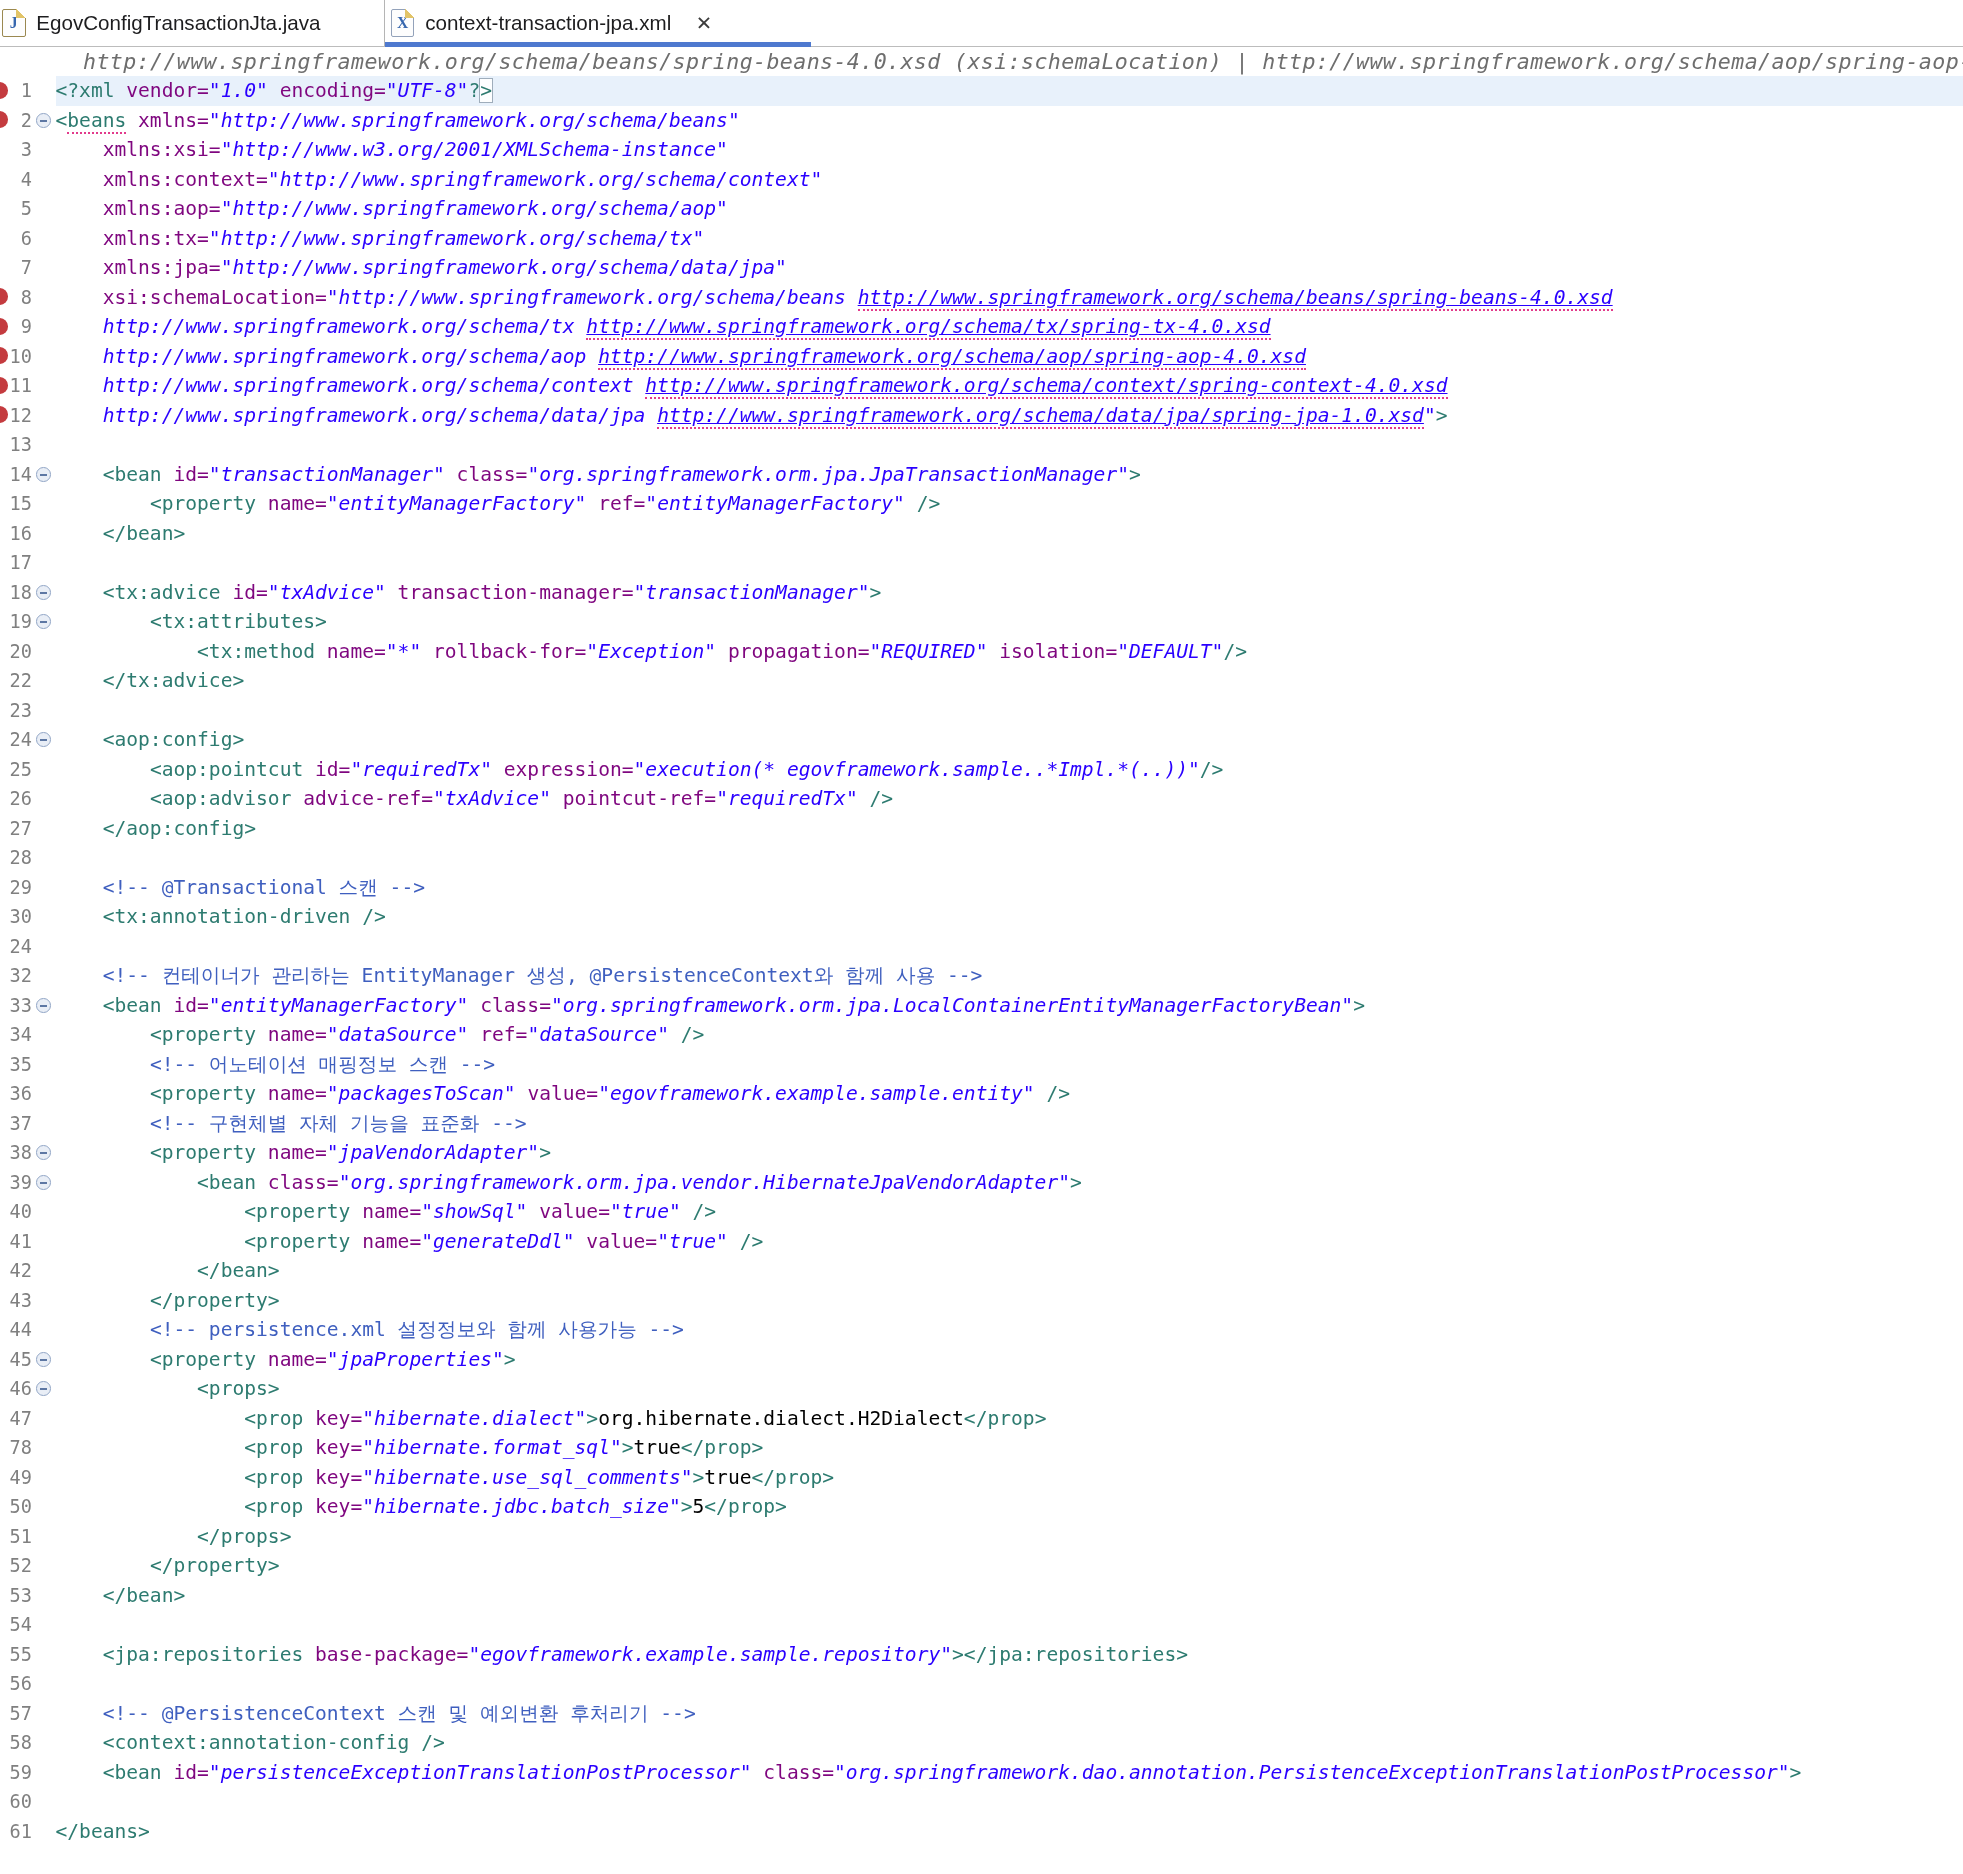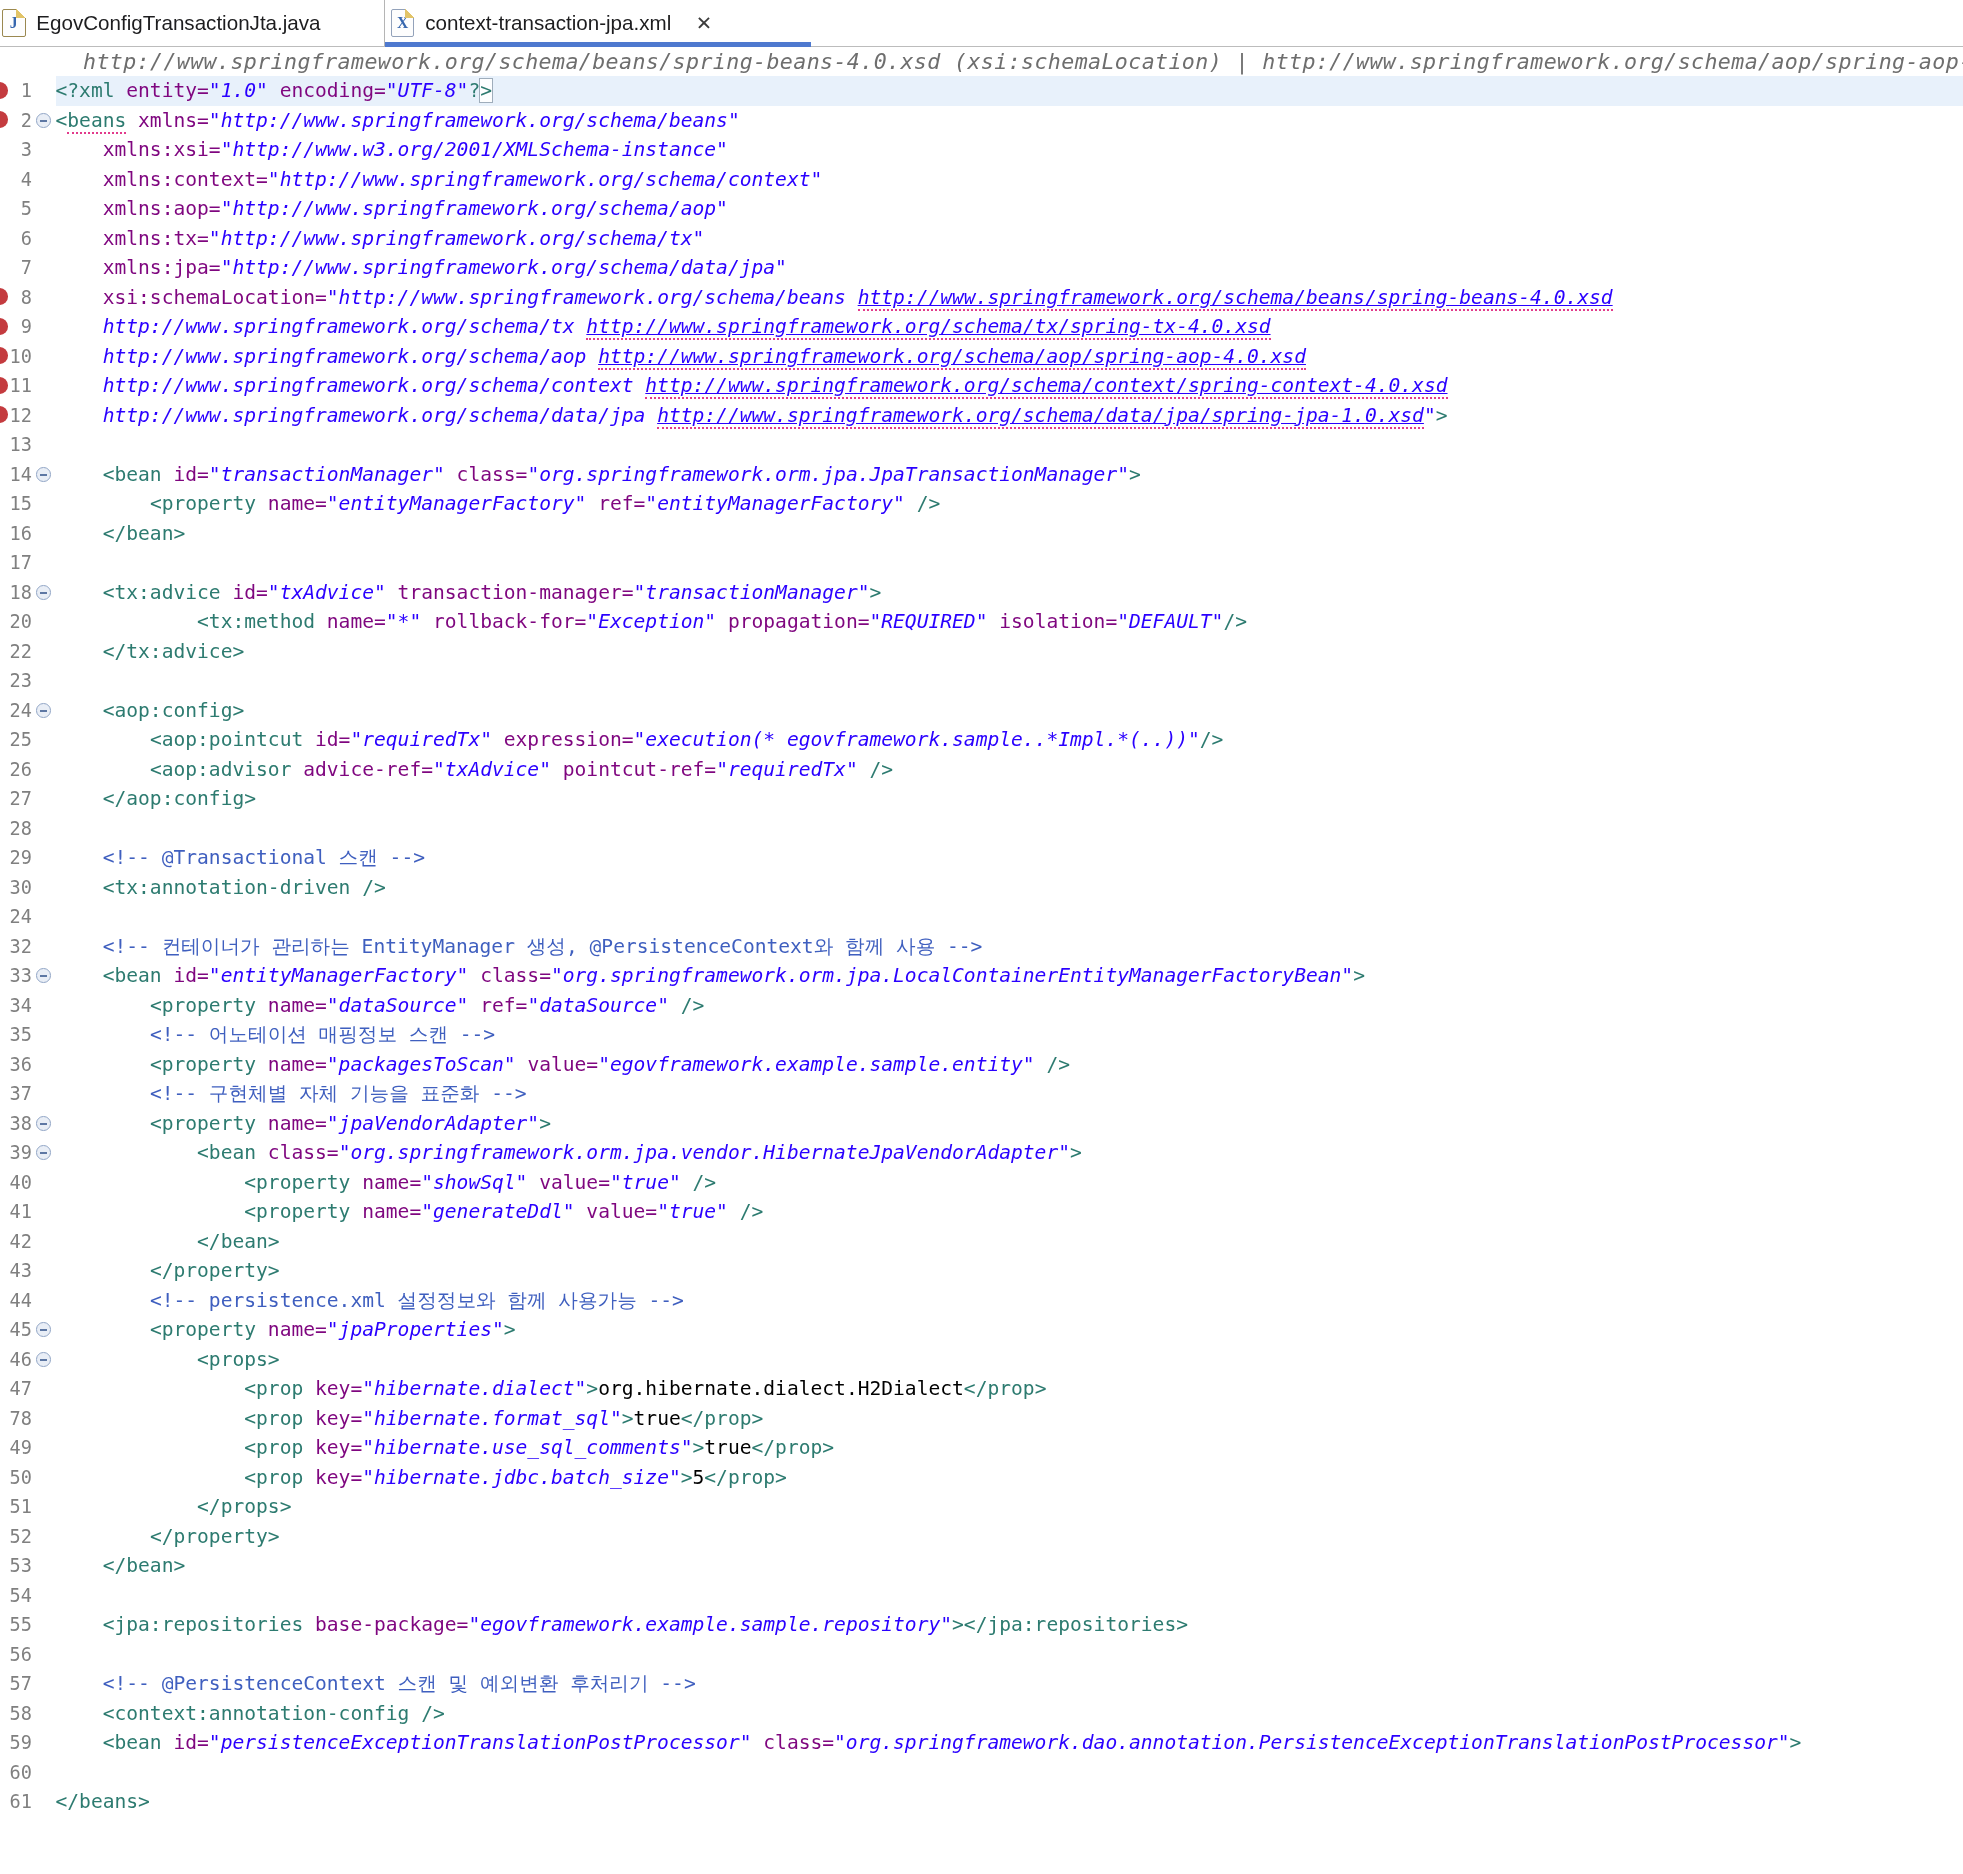--- a/index.html
+++ b/index.html
@@ -78,21 +78,21 @@
   </div>
 </div>
 
 <div class="schemabar">http://www.springframework.org/schema/beans/spring-beans-4.0.xsd (xsi:schemaLocation) | http://www.springframework.org/schema/aop/spring-aop-4.0.xsd</div>
 
 <div id="editor">
     <div class="row hl">
       <span class="mark"></span>
       <span class="num">1</span>
       <span class="foldc"></span>
-      <pre class="codeln"><span class="t">&lt;?xml </span><span class="a">entity=</span><span class="v">"1.0"</span><span class="x"> </span><span class="a">encoding=</span><span class="v">"UTF-8"</span><span class="t">?</span><span class="tb">&gt;</span></pre>
+      <pre class="codeln"><span class="t">&lt;?xml </span><span class="a">vendor=</span><span class="v">"1.0"</span><span class="x"> </span><span class="a">encoding=</span><span class="v">"UTF-8"</span><span class="t">?</span><span class="tb">&gt;</span></pre>
     </div>
     <div class="row">
       <span class="mark"></span>
       <span class="num">2</span>
       <span class="foldc">
         <span class="fold"></span>
       </span>
       <pre class="codeln"><span class="t">&lt;</span><span class="ts">beans</span><span class="x"> </span><span class="a">xmlns=</span><span class="v">"http://www.springframework.org/schema/beans"</span></pre>
     </div>
     <div class="row">
@@ -176,20 +176,27 @@
       <span class="num">17</span>
       <span class="foldc"></span>
       <pre class="codeln"></pre>
     </div>
     <div class="row">
       <span class="num">18</span>
       <span class="foldc">
         <span class="fold"></span>
       </span>
       <pre class="codeln"><span class="x">    </span><span class="t">&lt;tx:advice</span><span class="x"> </span><span class="a">id=</span><span class="v">"txAdvice"</span><span class="x"> </span><span class="a">transaction-manager=</span><span class="v">"transactionManager"</span><span class="t">&gt;</span></pre>
+    </div>
+    <div class="row">
+      <span class="num">19</span>
+      <span class="foldc">
+        <span class="fold"></span>
+      </span>
+      <pre class="codeln"><span class="x">        </span><span class="t">&lt;tx:attributes&gt;</span></pre>
     </div>
     <div class="row">
       <span class="num">20</span>
       <span class="foldc"></span>
       <pre class="codeln"><span class="x">            </span><span class="t">&lt;tx:method</span><span class="x"> </span><span class="a">name=</span><span class="v">"*"</span><span class="x"> </span><span class="a">rollback-for=</span><span class="v">"Exception"</span><span class="x"> </span><span class="a">propagation=</span><span class="v">"REQUIRED"</span><span class="x"> </span><span class="a">isolation=</span><span class="v">"DEFAULT"</span><span class="t">/&gt;</span></pre>
     </div>
     <div class="row">
       <span class="num">22</span>
       <span class="foldc"></span>
       <pre class="codeln"><span class="x">    </span><span class="t">&lt;/tx:advice&gt;</span></pre>

